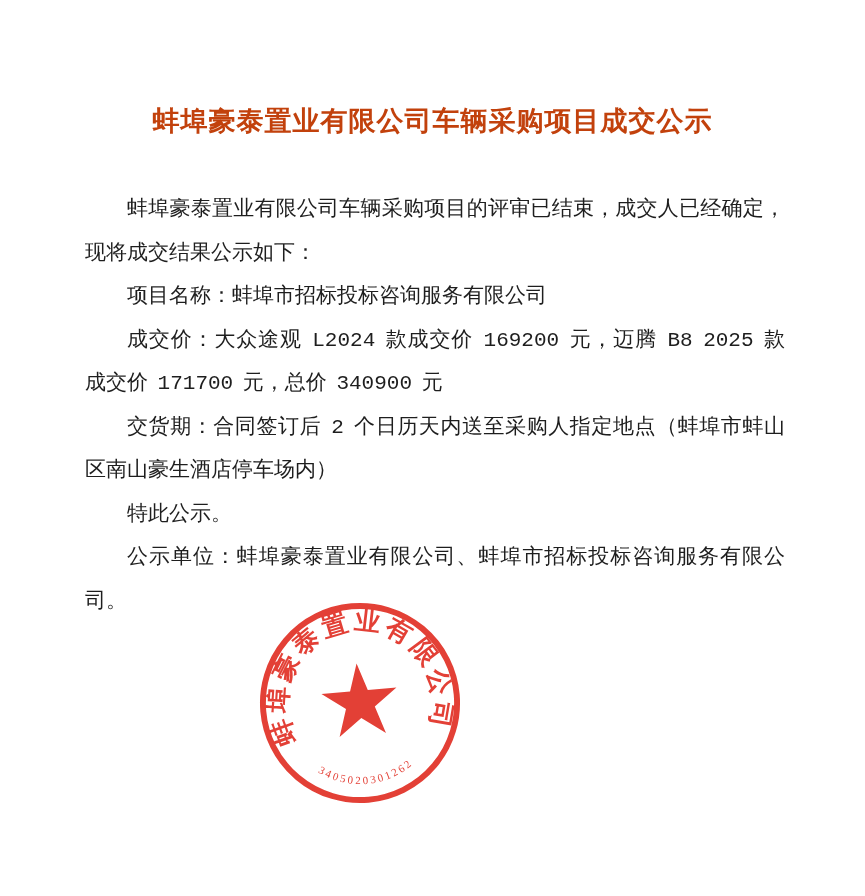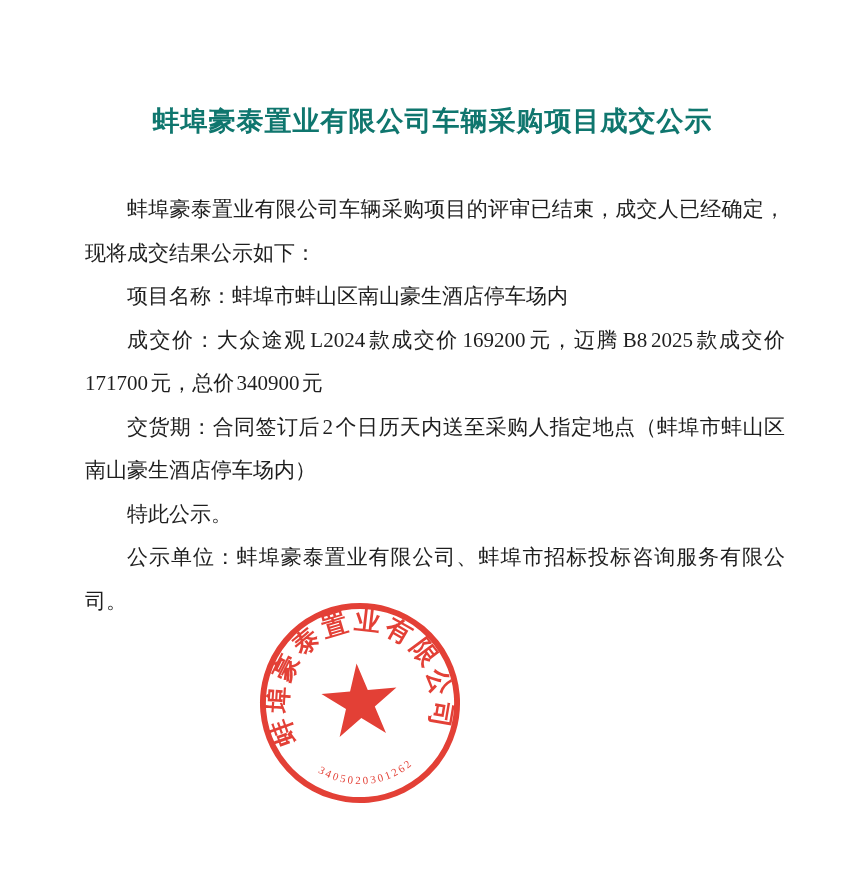--- a/index.html
+++ b/index.html
@@ -15,30 +15,31 @@
     width: 865px; height: 896px;
     background: #ffffff;
   }
   .doc-title {
     margin-top: 100px;
     text-align: center;
     font-size: 27px;
     font-weight: 600;
     letter-spacing: 1px;
     line-height: 42px;
-    color: #0f766e;
+    color: #c2410c;
   }
   .doc-body {
     width: 700px;
     margin: 46px 0 0 85px;
     font-size: 21px;
     line-height: 43.5px;
     text-align: justify;
     text-justify: inter-ideograph;
     word-spacing: -3px;
+    font-family: Liberation Mono, monospace;
   }
   .doc-body p {
     text-indent: 2em;
     margin: 0;
   }
   .doc-date {
     margin-top: 24px;
     width: 718px;
     text-align: right;
     font-size: 21px;
@@ -64,21 +65,21 @@
 </style>
 </head>
 <body>
 
 <div class="page">
 
   <div class="doc-title">蚌埠豪泰置业有限公司车辆采购项目成交公示</div>
 
   <div class="doc-body">
     <p>蚌埠豪泰置业有限公司车辆采购项目的评审已结束，成交人已经确定，现将成交结果公示如下：</p>
-    <p>项目名称：蚌埠市蚌山区南山豪生酒店停车场内</p>
+    <p>项目名称：蚌埠市招标投标咨询服务有限公司</p>
     <p>成交价：大众途观 L2024 款成交价 169200 元，迈腾 B8 2025 款成交价 171700 元，总价 340900 元</p>
     <p>交货期：合同签订后 2 个日历天内送至采购人指定地点（蚌埠市蚌山区南山豪生酒店停车场内）</p>
     <p>特此公示。</p>
     <p>公示单位：蚌埠豪泰置业有限公司、蚌埠市招标投标咨询服务有限公司。</p>
   </div>
 
   <svg class="seal" viewBox="0 0 210 210">
     <defs>
       <path id="seal-top-arc" d="M 39.7,139.7 A 74,74 0 1 1 170.3,139.7" fill="none"></path>
       <path id="seal-bottom-arc" d="M 35.5,148.4 A 82,82 0 0 0 174.5,148.4" fill="none"></path>

